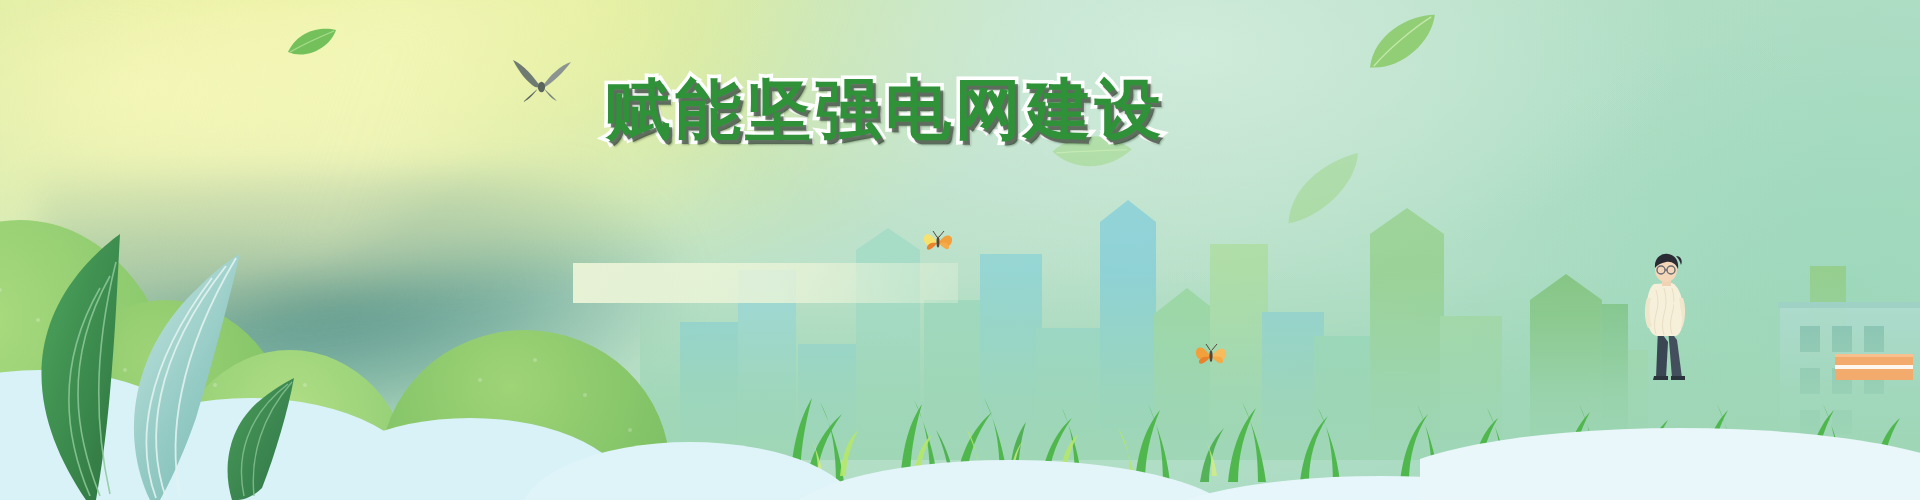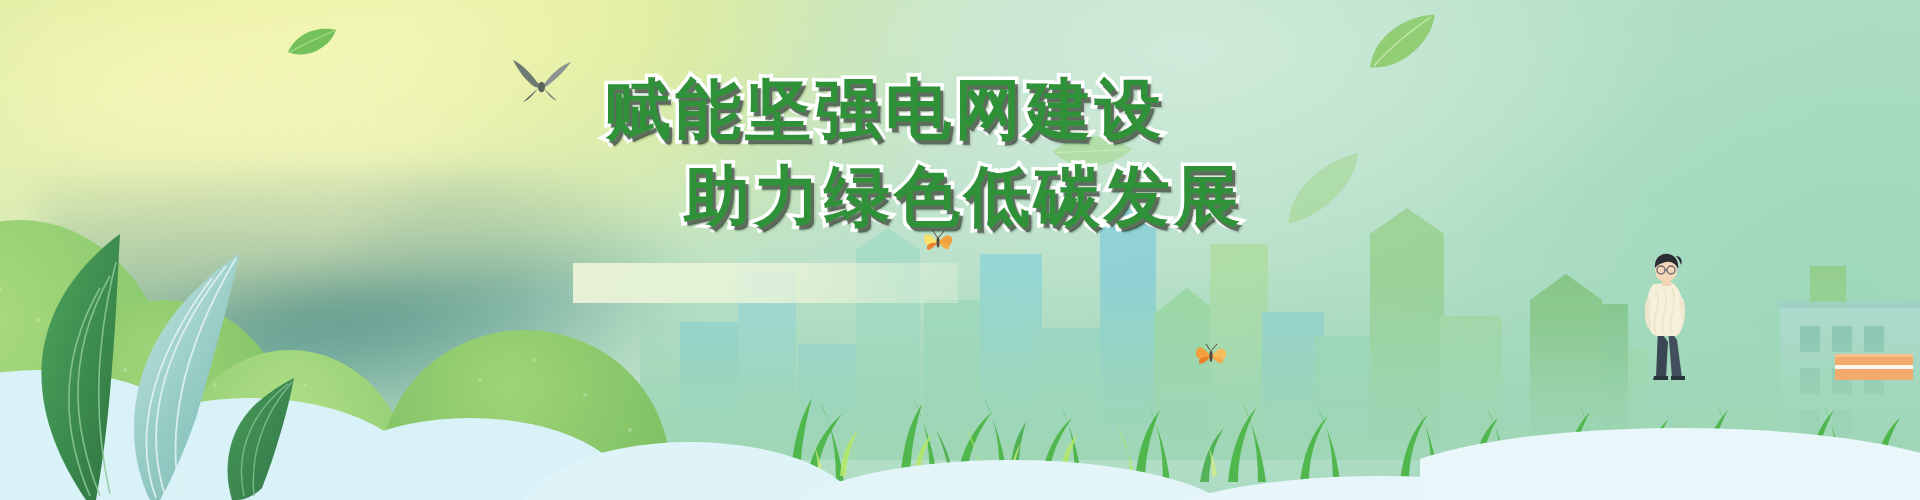--- a/index.html
+++ b/index.html
@@ -403,18 +403,17 @@
       <path d="M254 296 C250 256 262 216 292 182"></path>
     </g>
   </svg>
 
   <svg width="520" height="120" viewBox="0 0 520 120" style="position:absolute;right:-20px;bottom:0;">
     <ellipse cx="260" cy="110" rx="300" ry="62" fill="#e9f7fa"></ellipse>
   </svg>
 
   <div class="headline">
     <div class="hl-line l1">赋能坚强电网建设</div>
-    <div class="hl-line l2">助力绿色低碳发展</div>
   </div>
 
   <div class="subtitle-bar"></div>
 
 </div>
 
 </body></html>

